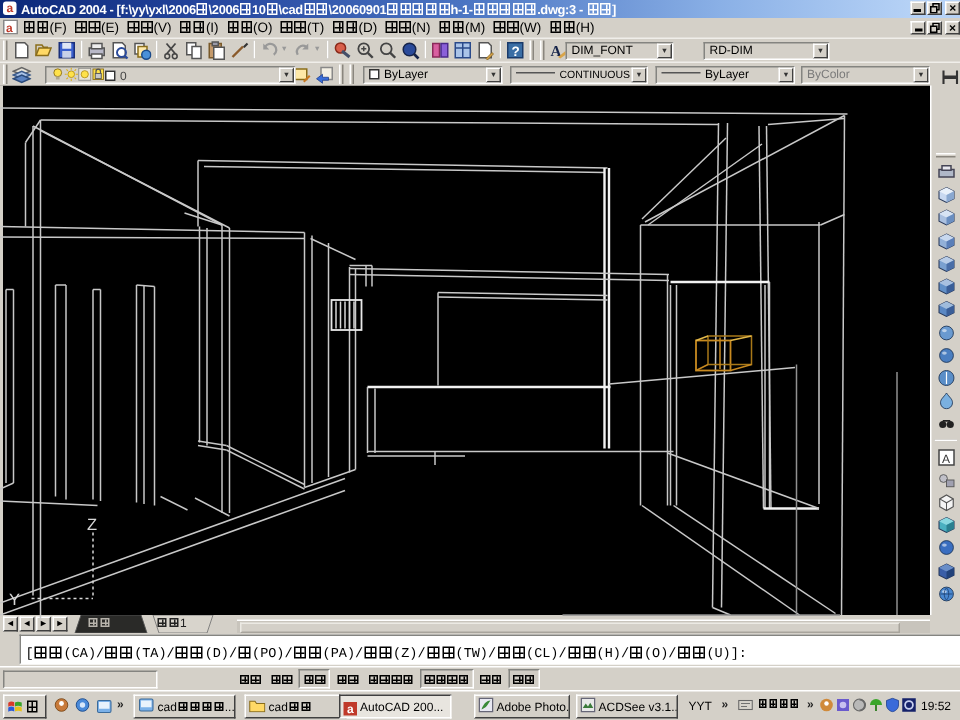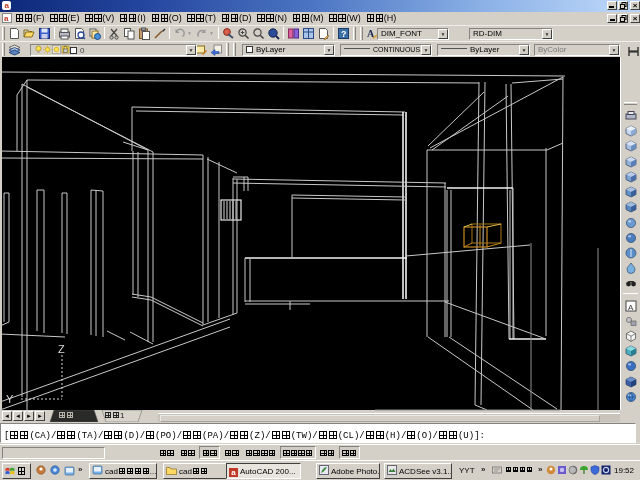--- a/index.html
+++ b/index.html
@@ -29,21 +29,21 @@
 #rtb {position:absolute;left:620px;top:57px;width:20px;height:358px;background:#d4d0c8;border-left:1px solid #fff}
 .ri {position:absolute;left:4px}
 .rgrip {position:absolute;left:3px;top:45px;width:13px;height:3px;border-top:1px solid #fff;border-bottom:1px solid #8a867e}
 .rdiv {position:absolute;left:2px;width:15px;height:1px;background:#8a867e;border-bottom:1px solid #fff}
 
 #tabrow {position:absolute;left:0;top:410px;width:640px;height:12px;background:#d4d0c8;font-size:8px}
 .tarr {position:absolute;top:1px;width:10px;height:10px;background:#d4d0c8;border:1px solid;border-color:#fff #404040 #404040 #fff;text-align:center;line-height:8px;font-size:6px;color:#000}
 #scroll {position:absolute;left:158px;top:3px;width:462px;height:9px;background:#c8c4bc;border-top:1px solid #fff}
 #scroll .thumb {position:absolute;left:2px;top:1px;width:440px;height:7px;background:#d4d0c8;border:1px solid;border-color:#eceae4 #a8a49c #a8a49c #eceae4}
 
-#cmdw {position:absolute;left:0;top:422px;width:640px;height:22px;background:#d4d0c8;padding:1px 0}
+#cmdw {position:absolute;left:0;top:422px;width:640px;height:22px;background:#d4d0c8;padding:1px 13px}
 #cmdin {width:636px;height:20px;background:#fff;border:1px solid;border-color:#848480 #fff #fff #848480;position:relative;font-family:"Liberation Mono",monospace;font-size:9px;color:#000}
 #cmdtext {position:absolute;left:3px;top:7px;white-space:nowrap}
 #cmdtext .k {width:8px;height:8px;margin:0 1px;vertical-align:-1px}
 
 #status {position:absolute;left:0;top:444px;width:640px;height:16px;background:#d4d0c8;border-top:1px solid #fff;font-size:9px;white-space:nowrap}
 #coord {position:absolute;left:2px;top:2px;width:103px;height:12px;border:1px solid;border-color:#848480 #fff #fff #848480}
 #sbtns {position:absolute;left:157px;top:1px;font-size:8px}
 #sbtns .k {margin:0 .5px}
 .sbtn {display:inline-block;height:13px;line-height:13px;padding:0 2px;margin-right:2px;color:#000}
 .sbon {border:1px solid;border-color:#848480 #fff #fff #848480;background:#d0ccc4}
@@ -172,20 +172,21 @@
       <line x1="464" y1="247" x2="472" y2="243" stroke="#c88a20" stroke-width="1"></line>
       <line x1="487" y1="247" x2="501" y2="243" stroke="#c88a20" stroke-width="1"></line>
       <line x1="480" y1="225" x2="480" y2="246" stroke="#c88a20" stroke-width="1"></line>
       <line x1="62" y1="355" x2="62" y2="399" stroke="#d8d8d8" stroke-width="1" stroke-dasharray="2,2"></line>
       <line x1="21" y1="399" x2="62" y2="399" stroke="#d8d8d8" stroke-width="1" stroke-dasharray="2,2"></line>
       <text x="58" y="353" fill="#d8d8d8" font-size="11" font-family="Liberation Sans">Z</text>
       <text x="6" y="403" fill="#d8d8d8" font-size="11" font-family="Liberation Sans">Y</text>
     </svg>
 <div id="title">
       <span style="position:absolute;left:2px;top:1px;width:9px;height:9px;background:#fff;border-radius:2px;color:#c03a2a;font-size:8px;line-height:9px;text-align:center;font-weight:bold">a</span>
+      <span class="tt">AutoCAD 2004 - [f:\yy\yxl\2006<i class="k"></i>\2006<i class="k"></i>10<i class="k"></i>\cad<i class="k"></i><i class="k"></i>\20060901<i class="k"></i><i class="k"></i><i class="k"></i><i class="k"></i><i class="k"></i>h-1-<i class="k"></i><i class="k"></i><i class="k"></i><i class="k"></i><i class="k"></i>.dwg:3 - <i class="k"></i><i class="k"></i>]</span>
 <span class="wbtn" style="left:607px;top:1px">
         <span style="position:absolute;left:1px;top:4px;width:5px;height:2px;background:#000"></span>
       </span>
 <span class="wbtn" style="left:618px;top:1px"><svg width="7" height="7" viewBox="0 0 7 7" style="vertical-align:0">
           <rect x="2" y="0.5" width="4" height="4" fill="none" stroke="#000"></rect>
           <rect x="0.5" y="2.5" width="4" height="4" fill="#d4d0c8" stroke="#000"></rect>
         </svg></span>
 <span class="wbtn" style="left:630px;top:1px">×</span>
     </div>
 <div id="menu"><span style="display:inline-block;width:10px;height:10px;margin:1px 3px 0 2px;vertical-align:top"><svg width="10" height="10" viewBox="0 0 10 10">

